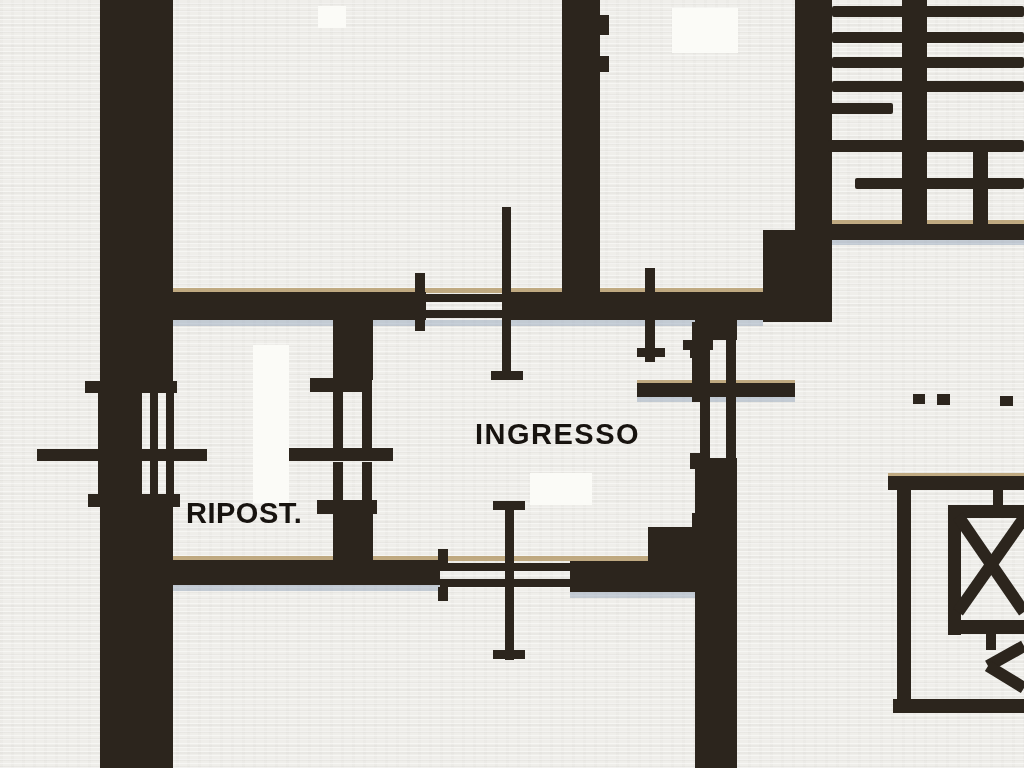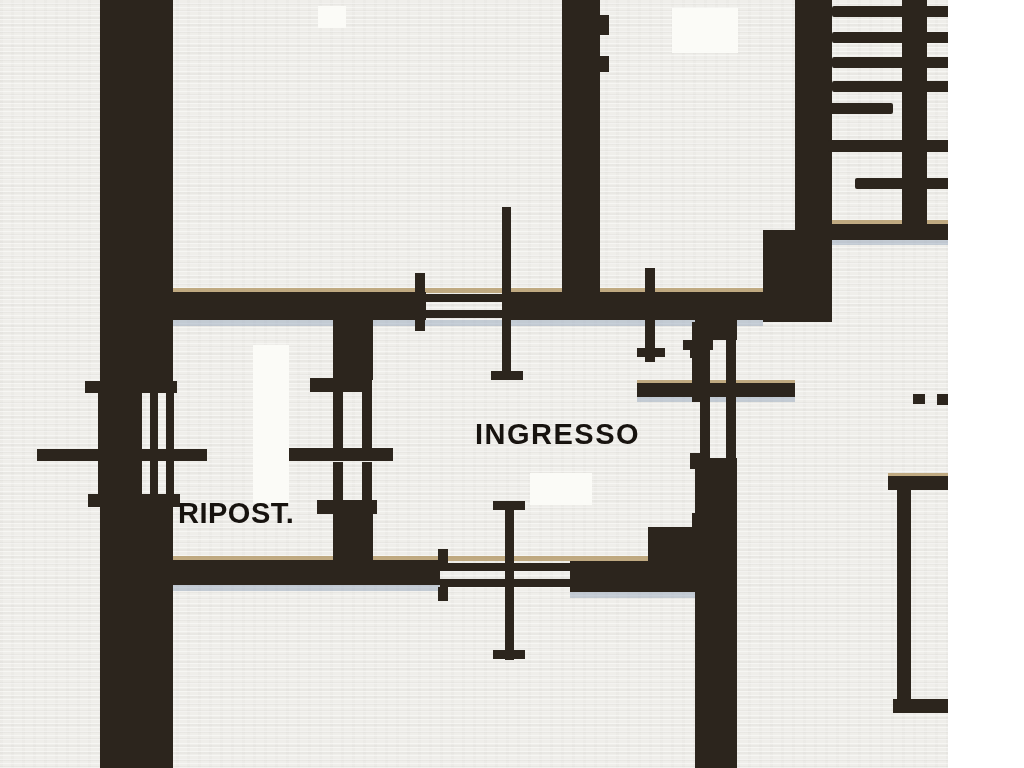--- a/index.html
+++ b/index.html
@@ -1,17 +1,17 @@
 <!DOCTYPE html>
 <html><head>
 <meta charset="utf-8">
 <style>
   html,body{margin:0;padding:0;}
   #stage{
-    position:relative;width:948px;height:768px;overflow:hidden;
+    position:relative;width:1024px;height:768px;overflow:hidden;
     background-color:var(--paper,#efeeea);
     background-image:
       repeating-linear-gradient(0deg, rgba(255,255,255,.45) 0 1px, rgba(0,0,0,0) 1px 4px),
       repeating-linear-gradient(0deg, rgba(120,118,110,.05) 0 2px, rgba(0,0,0,0) 2px 7px),
       repeating-linear-gradient(90deg, rgba(150,148,140,.04) 0 3px, rgba(0,0,0,0) 3px 11px);
     font-family:"Liberation Sans","DejaVu Sans",sans-serif;
   }
   .layer{position:absolute;inset:0;}
   #ink-layer{filter:blur(.45px) contrast(1.03);}
   .shape{position:absolute;}
@@ -19,21 +19,21 @@
   .thin  {background:var(--ink);}
   .tread {background:var(--ink);border-radius:2px;}
   .dash  {background:var(--ink);}
   .tan   {background:var(--tan);opacity:.85;}
   .blue  {background:var(--blue);opacity:.45;}
   .white {background:var(--whiteout);}
   .plan-label{
     position:absolute;color:#17130f;font-weight:bold;font-size:29px;
     letter-spacing:1.5px;white-space:nowrap;line-height:1;
   }
-  #label-ripost{letter-spacing:.5px;}
+  #label-ripost{letter-spacing:.5px;margin-left:8px;}
   svg.diag{position:absolute;inset:0;width:1024px;height:768px;}
   svg.diag line{stroke:var(--ink);stroke-width:12;}
 </style>
 </head>
 <body>
 
 <div id="stage" style="--paper: #efeeea; --ink: #2e2820; --tan: #b79d6e; --blue: #8fa0b8; --whiteout: #fbfbf7;">
   <div class="layer" id="fringe-layer">
       <div class="shape tan" style="left: 170px; top: 288px; width: 593px; height: 5px;"></div>
       <div class="shape tan" style="left: 170px; top: 556px; width: 567px; height: 5px;"></div>

